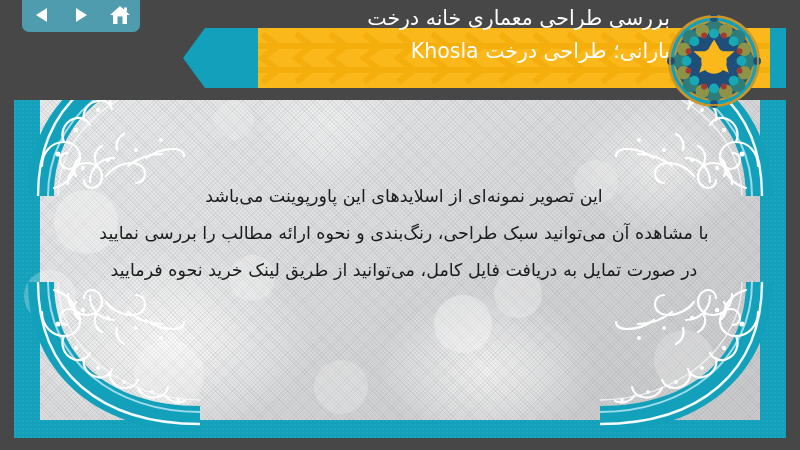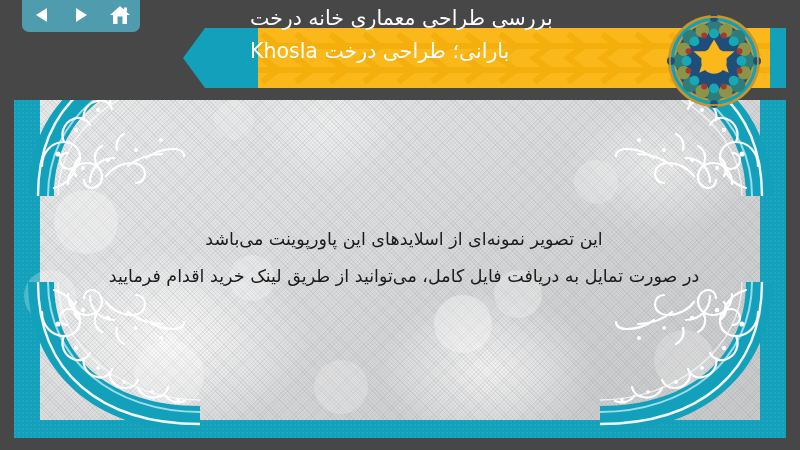--- a/index.html
+++ b/index.html
@@ -62,34 +62,33 @@
   .c-tl{left:14px;top:6px;}
   .c-tr{right:14px;top:6px;transform:scaleX(-1);}
   .c-bl{left:14px;bottom:6px;transform:scaleY(-1);}
   .c-br{right:14px;bottom:6px;transform:scale(-1,-1);}
 
   
   #banner{position:absolute;left:0;top:0;width:800px;height:100px;z-index:30;pointer-events:none;}
   #bannerText{
     position:absolute;left:250px;top:2px;width:420px;height:100px;z-index:33;
     color:#ffffff;font-size:20.5px;line-height:33px;
-    text-align:left;direction:rtl;
+    text-align:right;direction:rtl;
     font-family:"DejaVu Sans","Liberation Sans",sans-serif;
   }
 
   
   #medallion{position:absolute;left:665px;top:12px;width:98px;height:98px;z-index:34;}
 
   
   #bodyText{
     position:absolute;left:40px;top:138px;width:700px;z-index:20;
     direction:rtl;text-align:center;color:#1b1b1b;
     font-size:17.5px;line-height:37px;
     font-family:"DejaVu Sans","Liberation Sans",sans-serif;
-    margin-top:43px;
   }
   #bodyText p{margin:0;white-space:nowrap;}
 </style>
 </head>
 <body>
 
 <div id="stage">
 
   <div id="slide">
 
@@ -245,21 +244,22 @@
           <circle cx="48" cy="84" r="2.2"></circle>
         <circle cx="70" cy="64" r="2"></circle>
           <circle cx="96" cy="50" r="2"></circle>
         <circle cx="124" cy="40" r="1.8"></circle>
           <circle cx="150" cy="32" r="1.8"></circle>
       </g>
     </svg>
 
     <div id="bodyText">
       <p>این تصویر نمونه‌ای از اسلایدهای این پاورپوینت می‌باشد</p>
-      <p>در صورت تمایل به دریافت فایل کامل، می‌توانید از طریق لینک خرید اقدام فرمایید</p>
+      <p>با مشاهده آن می‌توانید سبک طراحی، رنگ‌بندی و نحوه ارائه مطالب را بررسی نمایید</p>
+      <p>در صورت تمایل به دریافت فایل کامل، می‌توانید از طریق لینک خرید نحوه فرمایید</p>
     </div>
   </div>
 
   <svg id="banner" viewBox="0 0 800 100">
     <rect x="0" y="0" width="800" height="100" fill="#474747"></rect>
 
     <path d="M205,28 L255,28 L255,88 L205,88 L183,58 Z" fill="#12a0bb"></path>
 
     <rect x="250" y="28" width="10" height="60" fill="#12a0bb"></rect>
 

